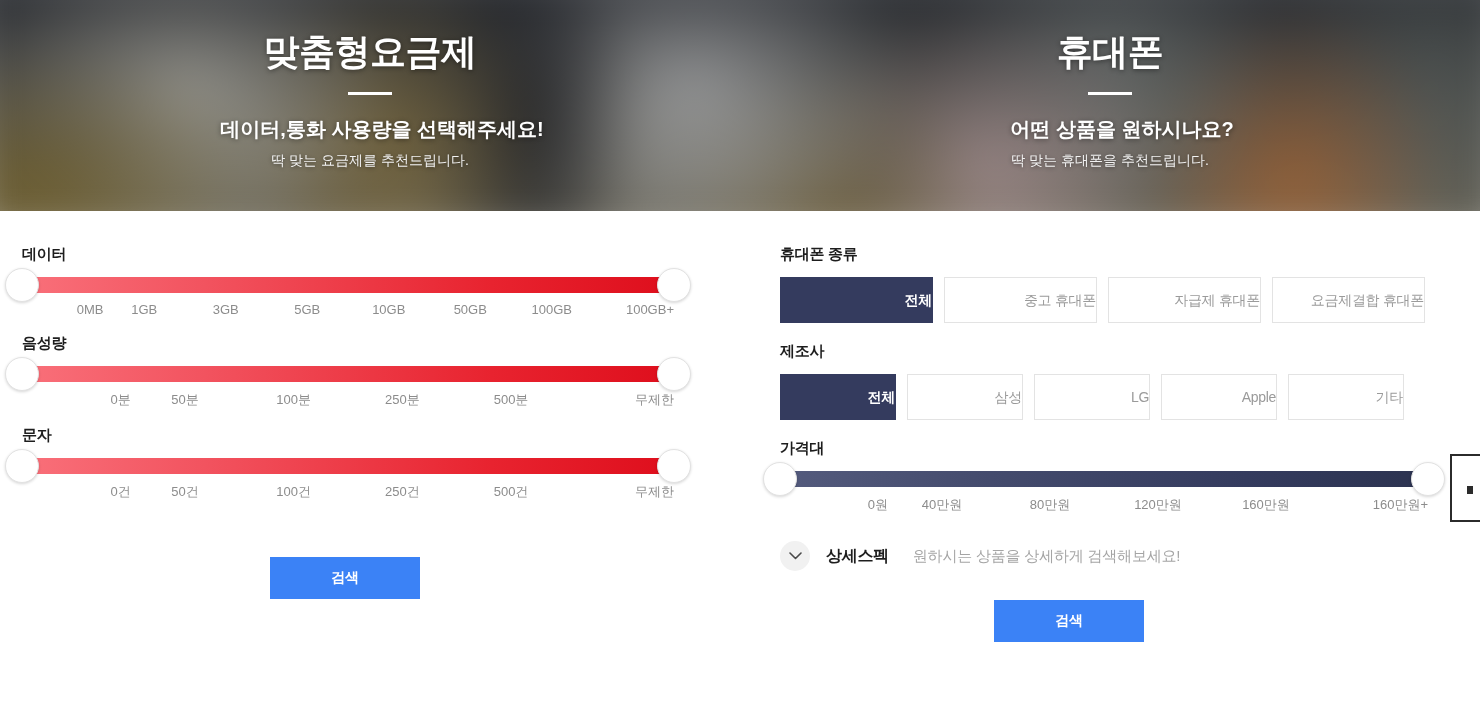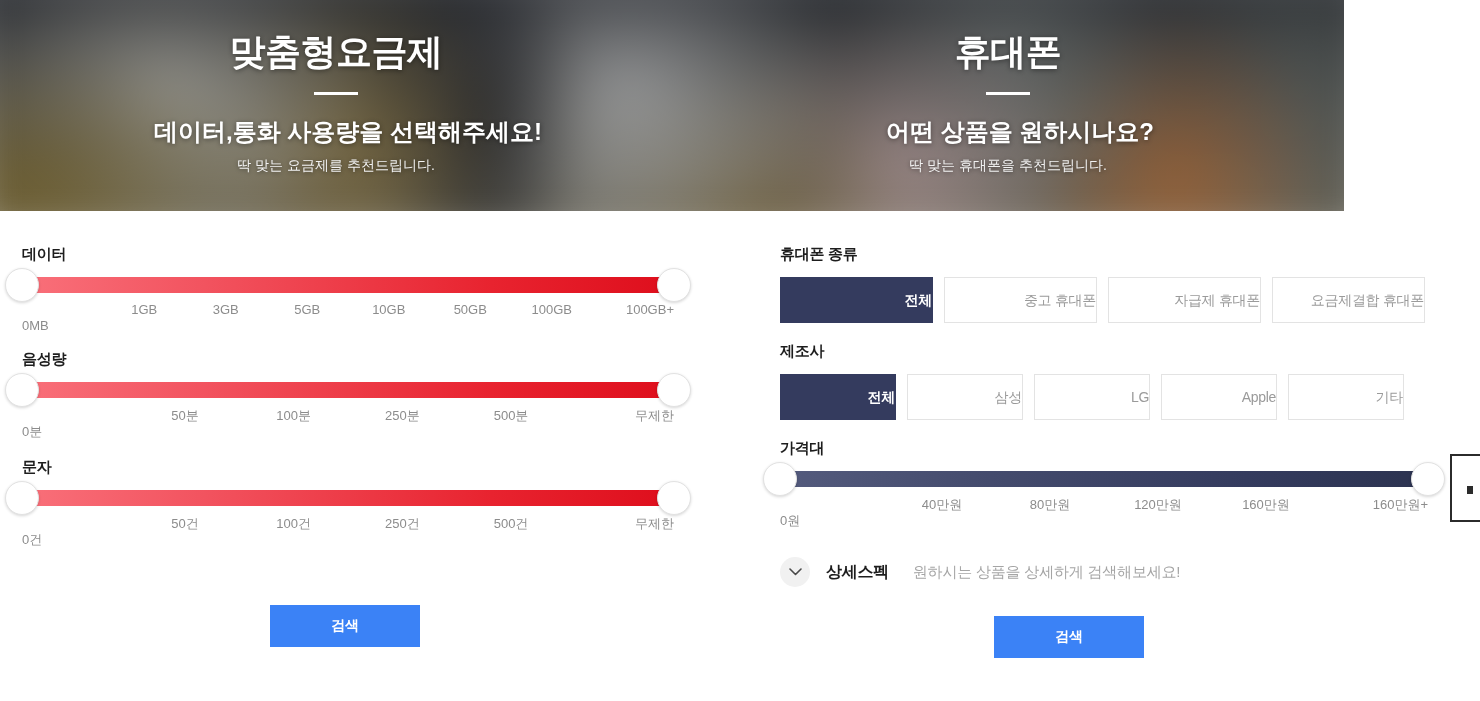--- a/index.html
+++ b/index.html
@@ -8,21 +8,21 @@
     width: 1480px;
     height: 701px;
     overflow: hidden;
     background: #ffffff;
     font-family: "Liberation Sans", "DejaVu Sans", sans-serif;
   }
 
   
   .hero {
     position: relative;
-    width: 1344px;
+    width: 1480px;
     height: 211px;
     overflow: hidden;
   }
   .hero-photo {
     position: absolute;
     inset: -30px;
     filter: blur(22px);
     background-color: #6a6a60;
     background-image:
       radial-gradient(ellipse 340px 200px at 4% 78%,  rgba(122,104,48,0.95) 0%, rgba(122,104,48,0) 70%),
@@ -51,21 +51,21 @@
     letter-spacing: -0.5px;
     text-shadow: 0 1px 5px rgba(0,0,0,0.45);
     line-height: 1.2;
   }
   .hero-rule {
     width: 44px; height: 3px; background: #ffffff;
     margin: 19px auto 0;
   }
   .hero-sub {
     color: #ffffff;
-    font-size: 24px;
+    font-size: 20px;
     font-weight: bold;
     margin-top: 21px;
     text-shadow: 0 1px 5px rgba(0,0,0,0.45);
     margin-left: 24px;
   }
   .hero-desc {
     color: #f2f2f2;
     font-size: 14px;
     margin-top: 9px;
     text-shadow: 0 1px 4px rgba(0,0,0,0.45);
@@ -112,21 +112,21 @@
     margin-top: 9px;
     position: relative;
   }
   .tick {
     flex: 1 1 0;
     font-size: 13px;
     color: #8c8c8c;
     text-align: center;
     white-space: nowrap;
   }
-  .tick:first-child { text-align: left; margin-top: 16px; }
+  .tick:first-child { text-align: right; }
   .tick:last-child  { text-align: right; }
 
   .w-left-slider  { width: 652px; }
   .w-right-slider { width: 648px; }
 
   
   .chip-group { display: flex; gap: 11px; margin-top: 13px; margin-bottom: 19px; }
   .chip {
     height: 46px;
     line-height: 44px;

